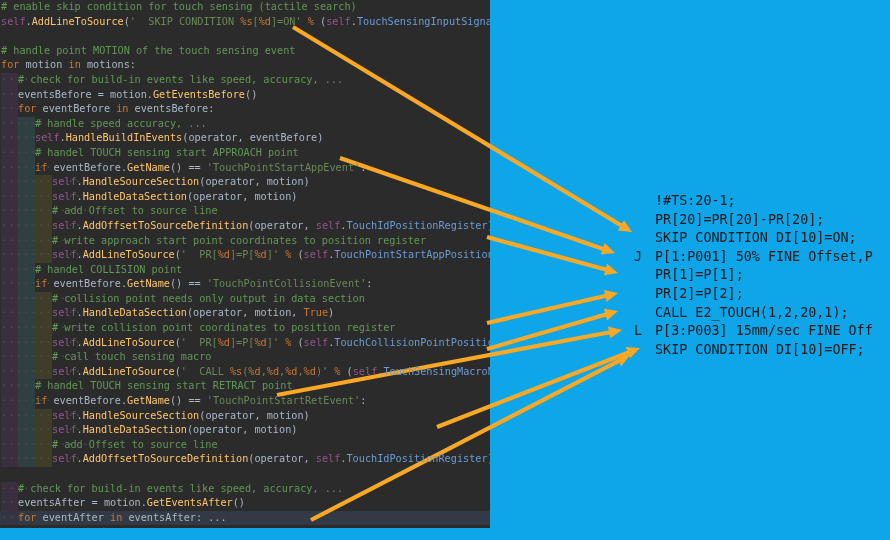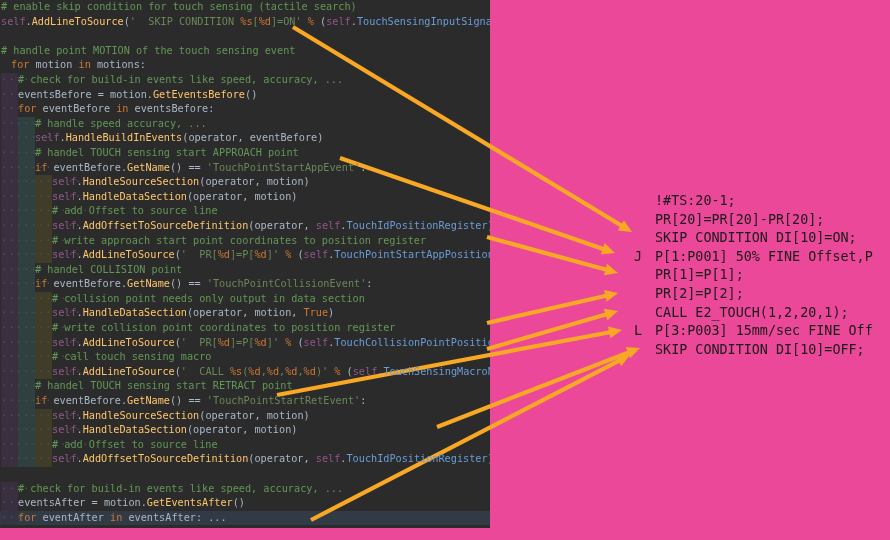--- a/index.html
+++ b/index.html
@@ -2,21 +2,21 @@
 <html><head>
 <meta charset="utf-8">
 <title>Touch Sensing Code Generation</title>
 <style>
   html,body{margin:0;padding:0;background:#ffffff;}
   body{
     width:890px;height:540px;position:relative;overflow:hidden;
     font-family:"DejaVu Sans Mono", monospace;
     background:#ffffff;
   }
-  #stage{position:absolute;left:0;top:0;width:890px;height:540px;overflow:hidden;background:#ec4899;}
+  #stage{position:absolute;left:0;top:0;width:890px;height:540px;overflow:hidden;background:#0ea5e9;}
 
   
   #editor{
     position:absolute;left:0;top:0;width:490px;height:528px;
     background:#2b2b2b;overflow:hidden;
   }
   .code-line{
     position:relative;height:14.6px;line-height:14.6px;
     white-space:pre;font-size:10.2px;
     font-family:"DejaVu Sans Mono","Liberation Mono",monospace;
@@ -59,21 +59,21 @@
 </head>
 <body>
 
 <div id="stage">
 
   <div id="editor">
       <div class="code-line"><div class="guides"></div><span class="txt" style="padding-left: 1px;"><span class="cmt"># enable skip condition for touch sensing (tactile search)</span></span></div>
       <div class="code-line"><div class="guides"></div><span class="txt" style="padding-left: 1px;"><span class="self">self</span><span class="op">.</span><span class="fn">AddLineToSource</span><span class="op">(</span><span class="str">'  SKIP CONDITION <span class="pct">%s</span>[<span class="pct">%d</span>]=ON'</span><span class="op"> </span><span class="pct">%</span><span class="op"> </span><span class="op">(</span><span class="self">self</span><span class="op">.</span><span class="attr">TouchSensingInputSignalType</span></span></div>
       <div class="code-line"><div class="guides"></div><span class="txt" style="padding-left: 1px;"></span></div>
       <div class="code-line"><div class="guides"></div><span class="txt" style="padding-left: 1px;"><span class="cmt"># handle point MOTION of the touch sensing event</span></span></div>
-      <div class="code-line"><div class="guides"></div><span class="txt" style="padding-left: 11px;"><span class="kw">for</span><span class="op"> </span><span class="id">motion</span><span class="op"> </span><span class="kw">in</span><span class="op"> </span><span class="id">motions</span><span class="op">:</span></span></div>
+      <div class="code-line"><div class="guides"></div><span class="txt" style="padding-left: 1px;"><span class="kw">for</span><span class="op"> </span><span class="id">motion</span><span class="op"> </span><span class="kw">in</span><span class="op"> </span><span class="id">motions</span><span class="op">:</span></span></div>
       <div class="code-line"><div class="guides"><div class="g g1" style="left: 1px; width: 17px;"></div></div><span class="dots" style="position: absolute; left: 1px; top: 0px; z-index: 2; letter-spacing: 1.25px; font-size: 10.2px;">····</span><span class="txt" style="padding-left: 18px;"><span class="cmt"># check for build-in events like speed, accuracy, ...</span></span></div>
       <div class="code-line"><div class="guides"><div class="g g1" style="left: 1px; width: 17px;"></div></div><span class="dots" style="position: absolute; left: 1px; top: 0px; z-index: 2; letter-spacing: 1.25px; font-size: 10.2px;">····</span><span class="txt" style="padding-left: 18px;"><span class="id">eventsBefore</span><span class="op"> </span><span class="op">=</span><span class="op"> </span><span class="id">motion</span><span class="op">.</span><span class="fn">GetEventsBefore</span><span class="op">(</span><span class="op">)</span></span></div>
       <div class="code-line"><div class="guides"><div class="g g1" style="left: 1px; width: 17px;"></div></div><span class="dots" style="position: absolute; left: 1px; top: 0px; z-index: 2; letter-spacing: 1.25px; font-size: 10.2px;">····</span><span class="txt" style="padding-left: 18px;"><span class="kw">for</span><span class="op"> </span><span class="id">eventBefore</span><span class="op"> </span><span class="kw">in</span><span class="op"> </span><span class="id">eventsBefore</span><span class="op">:</span></span></div>
       <div class="code-line"><div class="guides"><div class="g g1" style="left: 1px; width: 17px;"></div><div class="g g2" style="left: 18px; width: 17px;"></div></div><span class="dots" style="position: absolute; left: 1px; top: 0px; z-index: 2; letter-spacing: 1.25px; font-size: 10.2px;">········</span><span class="txt" style="padding-left: 35px;"><span class="cmt"># handle speed accuracy, ...</span></span></div>
       <div class="code-line"><div class="guides"><div class="g g1" style="left: 1px; width: 17px;"></div><div class="g g2" style="left: 18px; width: 17px;"></div></div><span class="dots" style="position: absolute; left: 1px; top: 0px; z-index: 2; letter-spacing: 1.25px; font-size: 10.2px;">········</span><span class="txt" style="padding-left: 35px;"><span class="self">self</span><span class="op">.</span><span class="fn">HandleBuildInEvents</span><span class="op">(</span><span class="id">operator</span><span class="op">,</span><span class="op"> </span><span class="id">eventBefore</span><span class="op">)</span></span></div>
       <div class="code-line"><div class="guides"><div class="g g1" style="left: 1px; width: 17px;"></div><div class="g g2" style="left: 18px; width: 17px;"></div></div><span class="dots" style="position: absolute; left: 1px; top: 0px; z-index: 2; letter-spacing: 1.25px; font-size: 10.2px;">········</span><span class="txt" style="padding-left: 35px;"><span class="cmt"># handel TOUCH sensing start APPROACH point</span></span></div>
       <div class="code-line"><div class="guides"><div class="g g1" style="left: 1px; width: 17px;"></div><div class="g g2" style="left: 18px; width: 17px;"></div></div><span class="dots" style="position: absolute; left: 1px; top: 0px; z-index: 2; letter-spacing: 1.25px; font-size: 10.2px;">········</span><span class="txt" style="padding-left: 35px;"><span class="kw">if</span><span class="op"> </span><span class="id">eventBefore</span><span class="op">.</span><span class="fn">GetName</span><span class="op">(</span><span class="op">)</span><span class="op"> </span><span class="op">=</span><span class="op">=</span><span class="op"> </span><span class="str">'TouchPointStartAppEvent'</span><span class="op">:</span></span></div>
       <div class="code-line"><div class="guides"><div class="g g1" style="left: 1px; width: 17px;"></div><div class="g g2" style="left: 18px; width: 17px;"></div><div class="g g3" style="left: 35px; width: 17px;"></div></div><span class="dots" style="position: absolute; left: 1px; top: 0px; z-index: 2; letter-spacing: 1.25px; font-size: 10.2px;">············</span><span class="txt" style="padding-left: 52px;"><span class="self">self</span><span class="op">.</span><span class="fn">HandleSourceSection</span><span class="op">(</span><span class="id">operator</span><span class="op">,</span><span class="op"> </span><span class="id">motion</span><span class="op">)</span></span></div>
       <div class="code-line"><div class="guides"><div class="g g1" style="left: 1px; width: 17px;"></div><div class="g g2" style="left: 18px; width: 17px;"></div><div class="g g3" style="left: 35px; width: 17px;"></div></div><span class="dots" style="position: absolute; left: 1px; top: 0px; z-index: 2; letter-spacing: 1.25px; font-size: 10.2px;">············</span><span class="txt" style="padding-left: 52px;"><span class="self">self</span><span class="op">.</span><span class="fn">HandleDataSection</span><span class="op">(</span><span class="id">operator</span><span class="op">,</span><span class="op"> </span><span class="id">motion</span><span class="op">)</span></span></div>
       <div class="code-line"><div class="guides"><div class="g g1" style="left: 1px; width: 17px;"></div><div class="g g2" style="left: 18px; width: 17px;"></div><div class="g g3" style="left: 35px; width: 17px;"></div></div><span class="dots" style="position: absolute; left: 1px; top: 0px; z-index: 2; letter-spacing: 1.25px; font-size: 10.2px;">············</span><span class="txt" style="padding-left: 52px;"><span class="cmt"># add Offset to source line</span></span></div>

